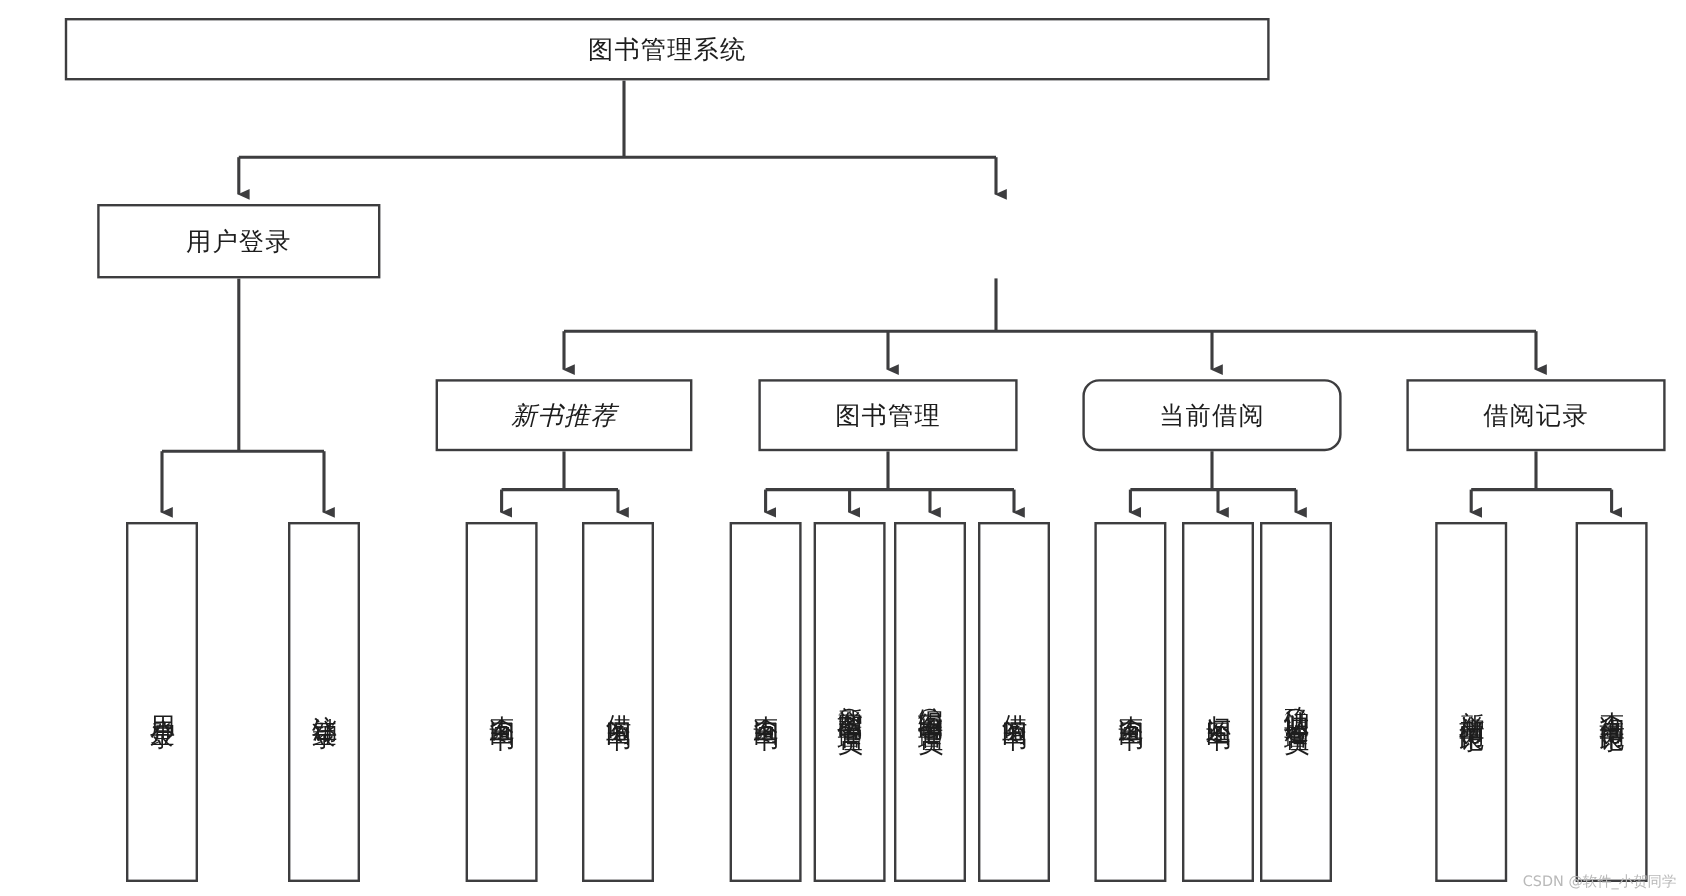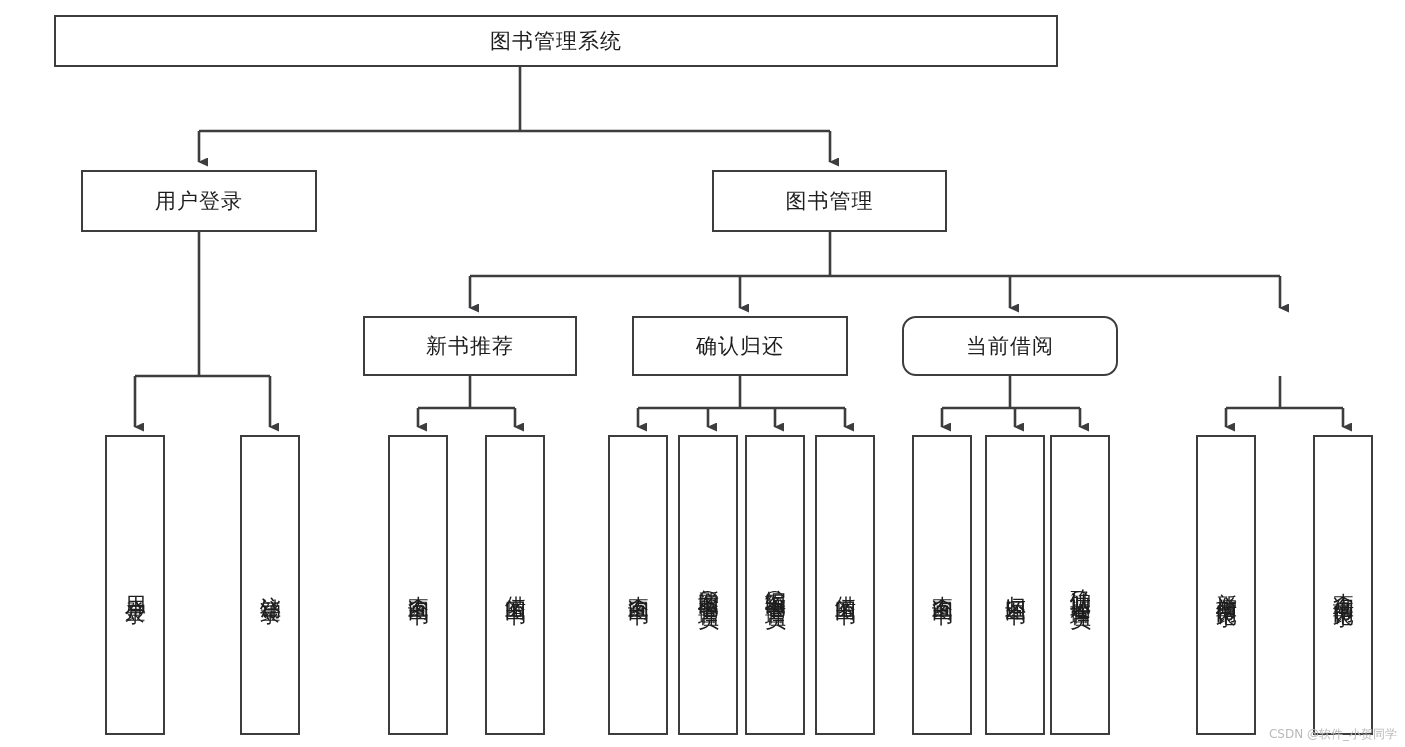--- a/index.html
+++ b/index.html
@@ -116,25 +116,25 @@
       <path d="M 1280 376 L 1280 408"></path>
       <path d="M 1226 408 L 1343 408"></path>
       <path d="M 1226 408 L 1226 427" marker-end="url(#arrowhead)"></path>
       <path d="M 1343 408 L 1343 427" marker-end="url(#arrowhead)"></path>
     </g>
   </svg>
 
   <div class="node node-h" style="left:18px;top:15px;width:1004px;height:52px;margin-left:36px;">图书管理系统</div>
 
   <div class="node node-h" style="left:81px;top:170px;width:236px;height:62px;">用户登录</div>
-  <div class="node node-h" style="left:712px;top:170px;width:235px;height:62px;">图书管理</div>
 
-  <div class="node node-h" style="left:363px;top:316px;width:214px;height:60px;">新书推荐</div>
-  <div class="node node-h" style="left:632px;top:316px;width:216px;height:60px;">确认归还</div>
+  <div class="node node-h" style="left:363px;top:316px;width:214px;height:60px;font-style:italic;">新书推荐</div>
+  <div class="node node-h" style="left:632px;top:316px;width:216px;height:60px;">图书管理</div>
   <div class="node node-h" style="left:902px;top:316px;width:216px;height:60px;border-radius:14px;">当前借阅</div>
+  <div class="node node-h" style="left:1172px;top:316px;width:216px;height:60px;">借阅记录</div>
 
   <div class="node node-v" style="left:105px;top:435px;width:60px;height:300px;">用户登录</div>
   <div class="node node-v" style="left:240px;top:435px;width:60px;height:300px;">注销登录</div>
 
   <div class="node node-v" style="left:388px;top:435px;width:60px;height:300px;">查询图书</div>
   <div class="node node-v" style="left:485px;top:435px;width:60px;height:300px;">借阅图书</div>
 
   <div class="node node-v" style="left:608px;top:435px;width:60px;height:300px;">查询图书</div>
   <div class="node node-v" style="left:678px;top:435px;width:60px;height:300px;">新增图书（管理员）</div>
   <div class="node node-v" style="left:745px;top:435px;width:60px;height:300px;">编辑图书（管理员）</div>

